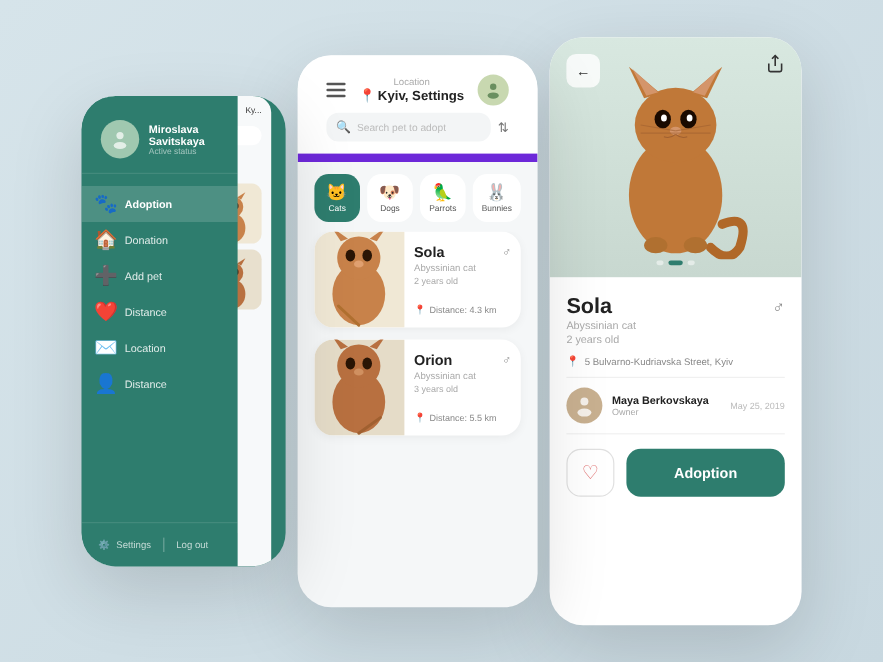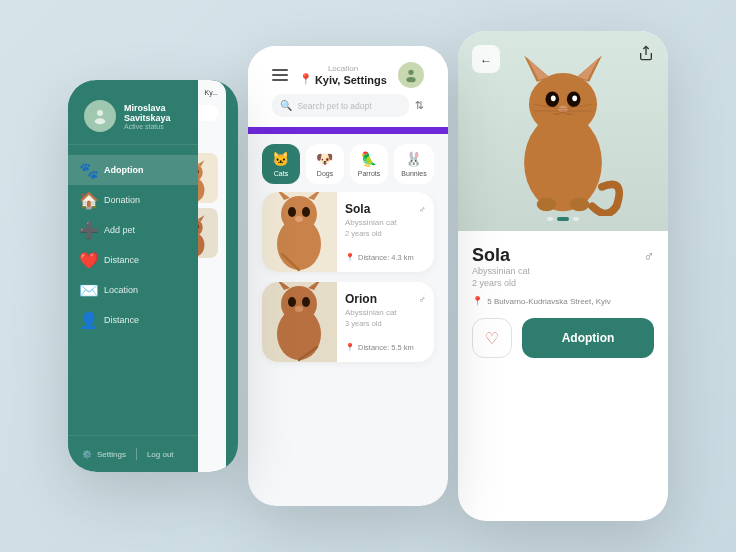--- a/index.html
+++ b/index.html
@@ -821,20 +821,33 @@
         </div>
       </div>
       <span class="detail-gender">♂</span>
     </div>
 
     <div class="detail-addr">
       <span class="addr-pin">📍</span>
       <span>5 Bulvarno-Kudriavska Street, Kyiv</span>
     </div>
 
+    <div class="owner-row">
+      <div class="owner-avatar">
+        <svg viewBox="0 0 24 24" width="20" height="20" xmlns="http://www.w3.org/2000/svg">
+          <circle cx="12" cy="8" r="4" fill="rgba(255,255,255,0.8)"></circle>
+          <ellipse cx="12" cy="19" rx="7" ry="4" fill="rgba(255,255,255,0.8)"></ellipse>
+        </svg>
+      </div>
+      <div class="owner-info">
+        <div class="owner-name">Maya Berkovskaya</div>
+        <div class="owner-role">Owner</div>
+      </div>
+      <div class="owner-date">May 25, 2019</div>
+    </div>
 
 
     <div class="detail-actions">
       <button class="fav-btn">♡</button>
       <div class="adoption-btn">
         <span>Adoption</span>
       </div>
     </div>
   </div>
 </div>

